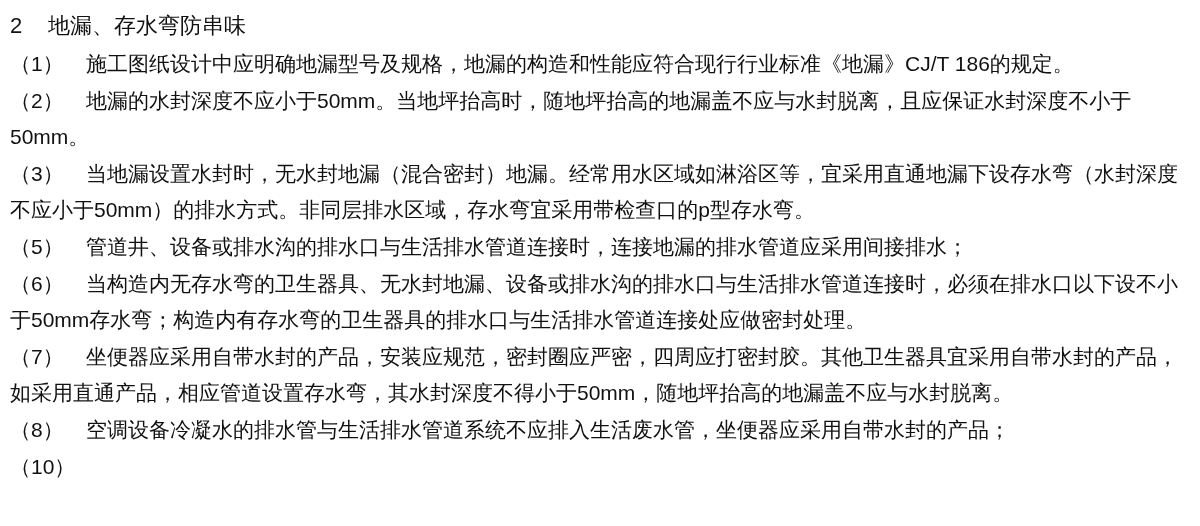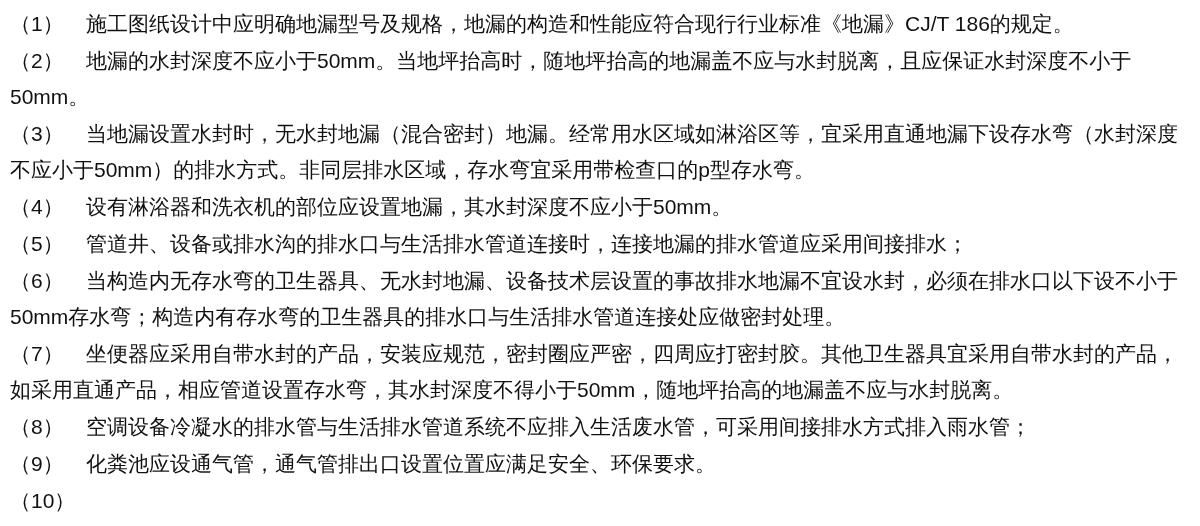--- a/index.html
+++ b/index.html
@@ -36,54 +36,51 @@
     display: inline-block;
     width: 76px;
     vertical-align: baseline;
   }
 </style>
 </head>
 <body>
 
 <div class="doc">
 
+  <div class="doc-title">
+    <span class="title-num">2</span><span>地漏、存水弯防串味</span>
+  </div>
 
   <p class="item">
     <span class="num">（1）</span><span>施工图纸设计中应明确地漏型号及规格，地漏的构造和性能应符合现行行业标准《地漏》CJ/T 186的规定。</span>
   </p>
 
   <p class="item">
     <span class="num">（2）</span><span>地漏的水封深度不应小于50mm。当地坪抬高时，随地坪抬高的地漏盖不应与水封脱离，且应保证水封深度不小于50mm。</span>
   </p>
 
   <p class="item">
     <span class="num">（3）</span><span>当地漏设置水封时，无水封地漏（混合密封）地漏。经常用水区域如淋浴区等，宜采用直通地漏下设存水弯（水封深度不应小于50mm）的排水方式。非同层排水区域，存水弯宜采用带检查口的p型存水弯。</span>
   </p>
 
-  <p class="item">
-    <span class="num">（4）</span><span>设有淋浴器和洗衣机的部位应设置地漏，其水封深度不应小于50mm。</span>
-  </p>
 
   <p class="item">
     <span class="num">（5）</span><span>管道井、设备或排水沟的排水口与生活排水管道连接时，连接地漏的排水管道应采用间接排水；</span>
   </p>
 
   <p class="item">
-    <span class="num">（6）</span><span>当构造内无存水弯的卫生器具、无水封地漏、设备技术层设置的事故排水地漏不宜设水封，必须在排水口以下设不小于50mm存水弯；构造内有存水弯的卫生器具的排水口与生活排水管道连接处应做密封处理。</span>
+    <span class="num">（6）</span><span>当构造内无存水弯的卫生器具、无水封地漏、设备或排水沟的排水口与生活排水管道连接时，必须在排水口以下设不小于50mm存水弯；构造内有存水弯的卫生器具的排水口与生活排水管道连接处应做密封处理。</span>
   </p>
 
   <p class="item">
     <span class="num">（7）</span><span>坐便器应采用自带水封的产品，安装应规范，密封圈应严密，四周应打密封胶。其他卫生器具宜采用自带水封的产品，如采用直通产品，相应管道设置存水弯，其水封深度不得小于50mm，随地坪抬高的地漏盖不应与水封脱离。</span>
   </p>
 
   <p class="item">
-    <span class="num">（8）</span><span>空调设备冷凝水的排水管与生活排水管道系统不应排入生活废水管，可采用间接排水方式排入雨水管；</span>
+    <span class="num">（8）</span><span>空调设备冷凝水的排水管与生活排水管道系统不应排入生活废水管，坐便器应采用自带水封的产品；</span>
   </p>
 
-  <p class="item">
-    <span class="num">（9）</span><span>化粪池应设通气管，通气管排出口设置位置应满足安全、环保要求。</span>
-  </p>
 
   <p class="item">
     <span class="num">（10）</span>
   </p>
 
 </div>
 
 </body></html>

